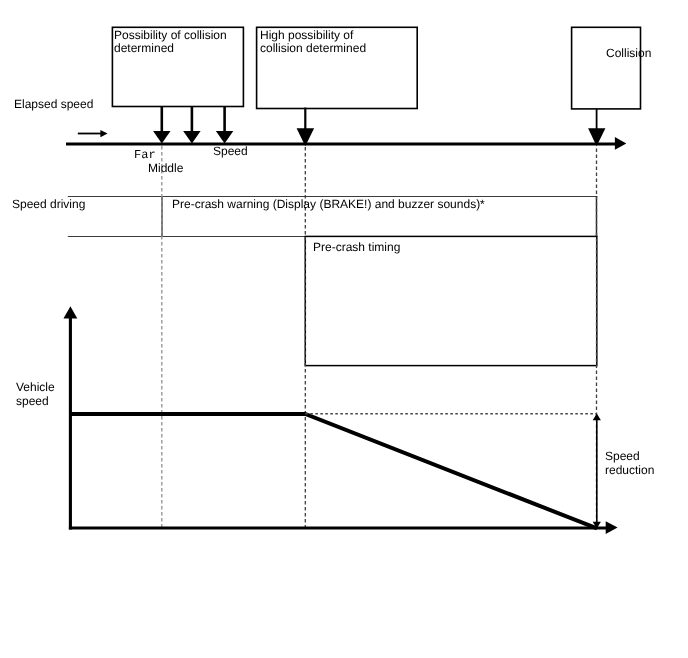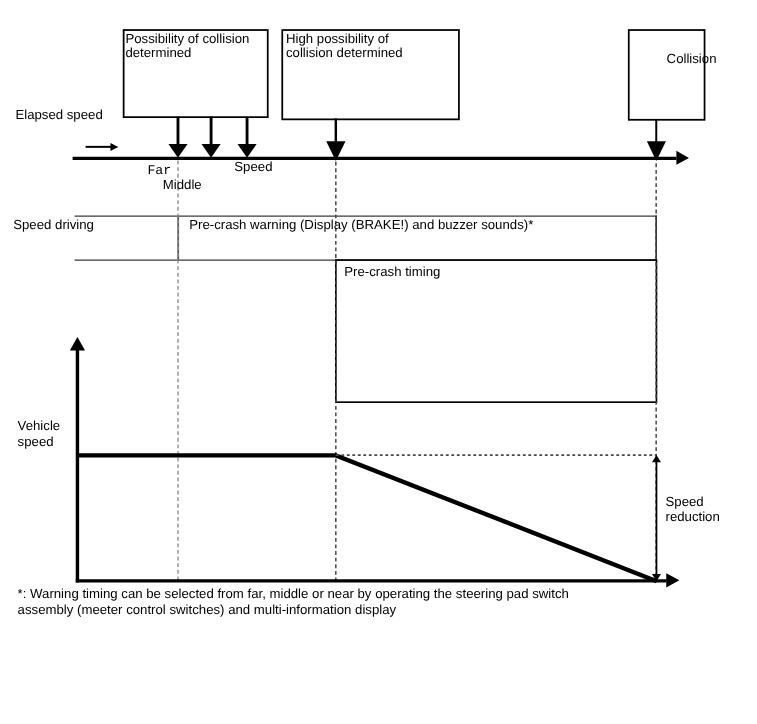--- a/index.html
+++ b/index.html
@@ -102,15 +102,13 @@
 
   <div class="lbl" style="left:12px;top:198px;">Speed driving</div>
   <div class="lbl" style="left:172px;top:198px;">Pre-crash warning (Display (BRAKE!) and buzzer sounds)*</div>
   <div class="lbl" style="left:313px;top:241px;">Pre-crash timing</div>
 
   <div class="lbl" style="left:16px;top:381px;">Vehicle
 speed</div>
   <div class="lbl" style="left:605px;top:450.2px;">Speed
 reduction</div>
 
-  <div class="lbl" style="left:16px;top:533px;line-height:14.3px;">*: Warning timing can be selected from far, middle or near by operating the steering pad switch
-assembly (meeter control switches) and multi-information display</div>
 </div>
 
 </body></html>

